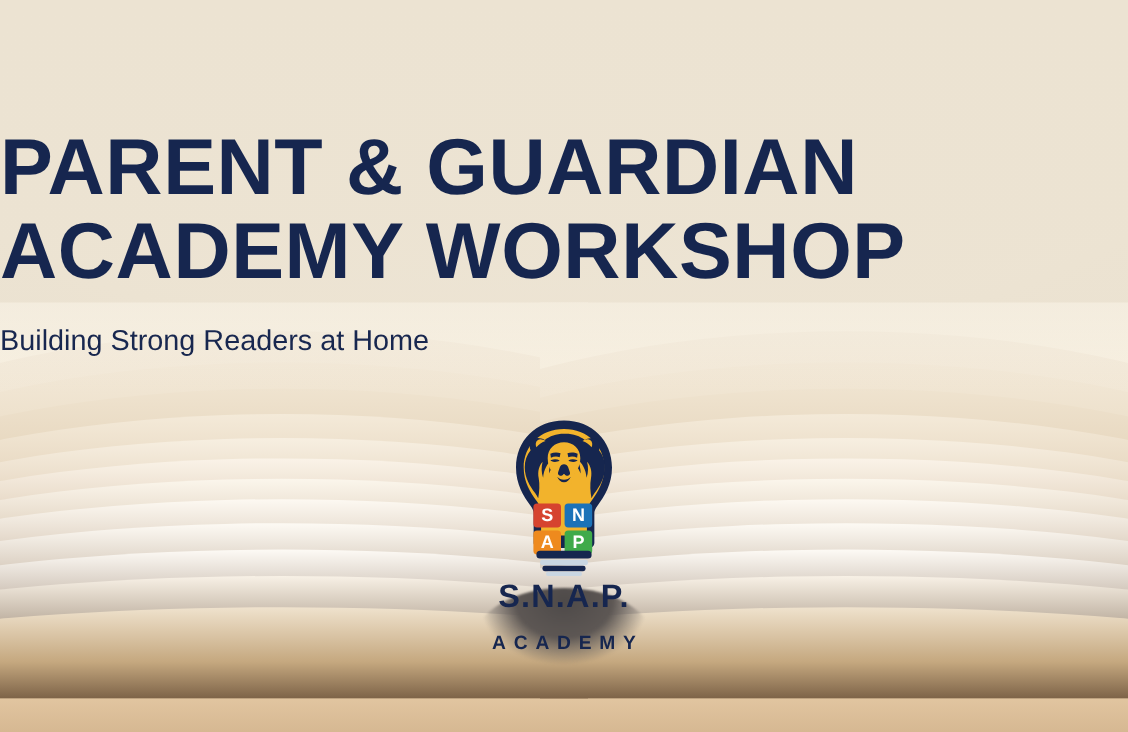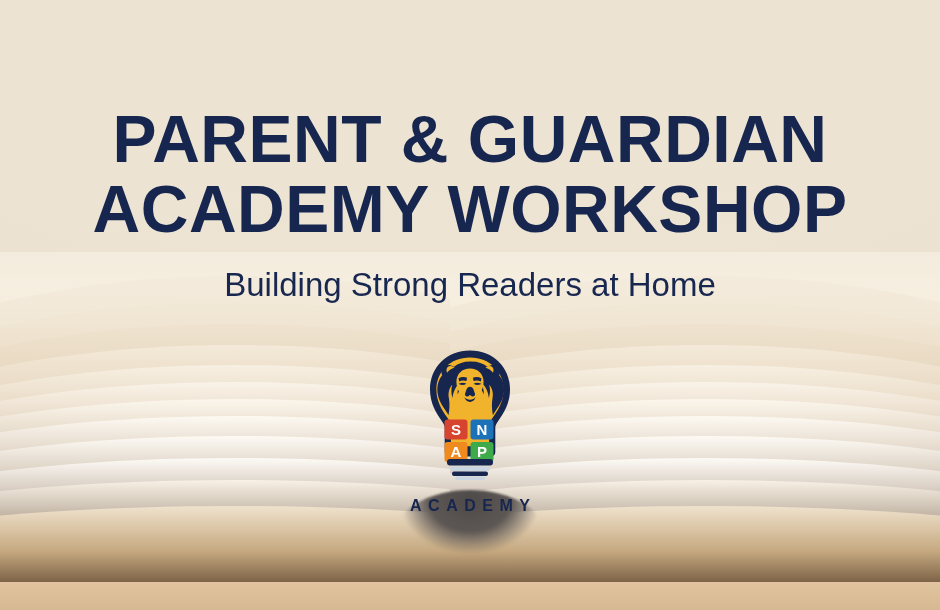--- a/index.html
+++ b/index.html
@@ -121,37 +121,37 @@
     height: 330px;
     background: linear-gradient(180deg, #ece3d2 0%, rgba(236,227,210,.92) 55%, rgba(236,227,210,0) 100%);
     pointer-events: none;
   }
 
   
   .headings {
     position: absolute;
     left: 0; right: 0;
     top: 104px;
-    text-align: center;
+    text-align: left;
     z-index: 5;
   }
   .title-line {
     font-family: "Liberation Sans", sans-serif;
     font-weight: 700;
     font-size: 66px;
     line-height: 70px;
     letter-spacing: 0.5px;
     color: #16264f;
     white-space: nowrap;
   }
   .subtitle {
     margin-top: 22px;
     font-family: "Liberation Sans", sans-serif;
     font-weight: 400;
-    font-size: 33px;
+    font-size: 24px;
     line-height: 38px;
     color: #18274f;
     white-space: nowrap;
   }
 
   
   .logo {
     position: absolute;
     left: 50%;
     top: 348px;
@@ -278,16 +278,17 @@
       </g>
 
       <g>
         <rect x="23" y="111" width="46" height="6.5" rx="3" fill="#16264f"></rect>
         <rect x="26" y="118.5" width="40" height="4.5" rx="2" fill="#c9d6e2"></rect>
         <rect x="28" y="123.5" width="36" height="4.5" rx="2" fill="#16264f"></rect>
         <rect x="31" y="128.5" width="30" height="3.5" rx="1.7" fill="#c9d6e2"></rect>
       </g>
     </svg>
 
+    <div class="logo-wordmark">S.N.A.P.</div>
     <div class="logo-sub">ACADEMY</div>
   </div>
 
 </div>
 
 </body></html>

